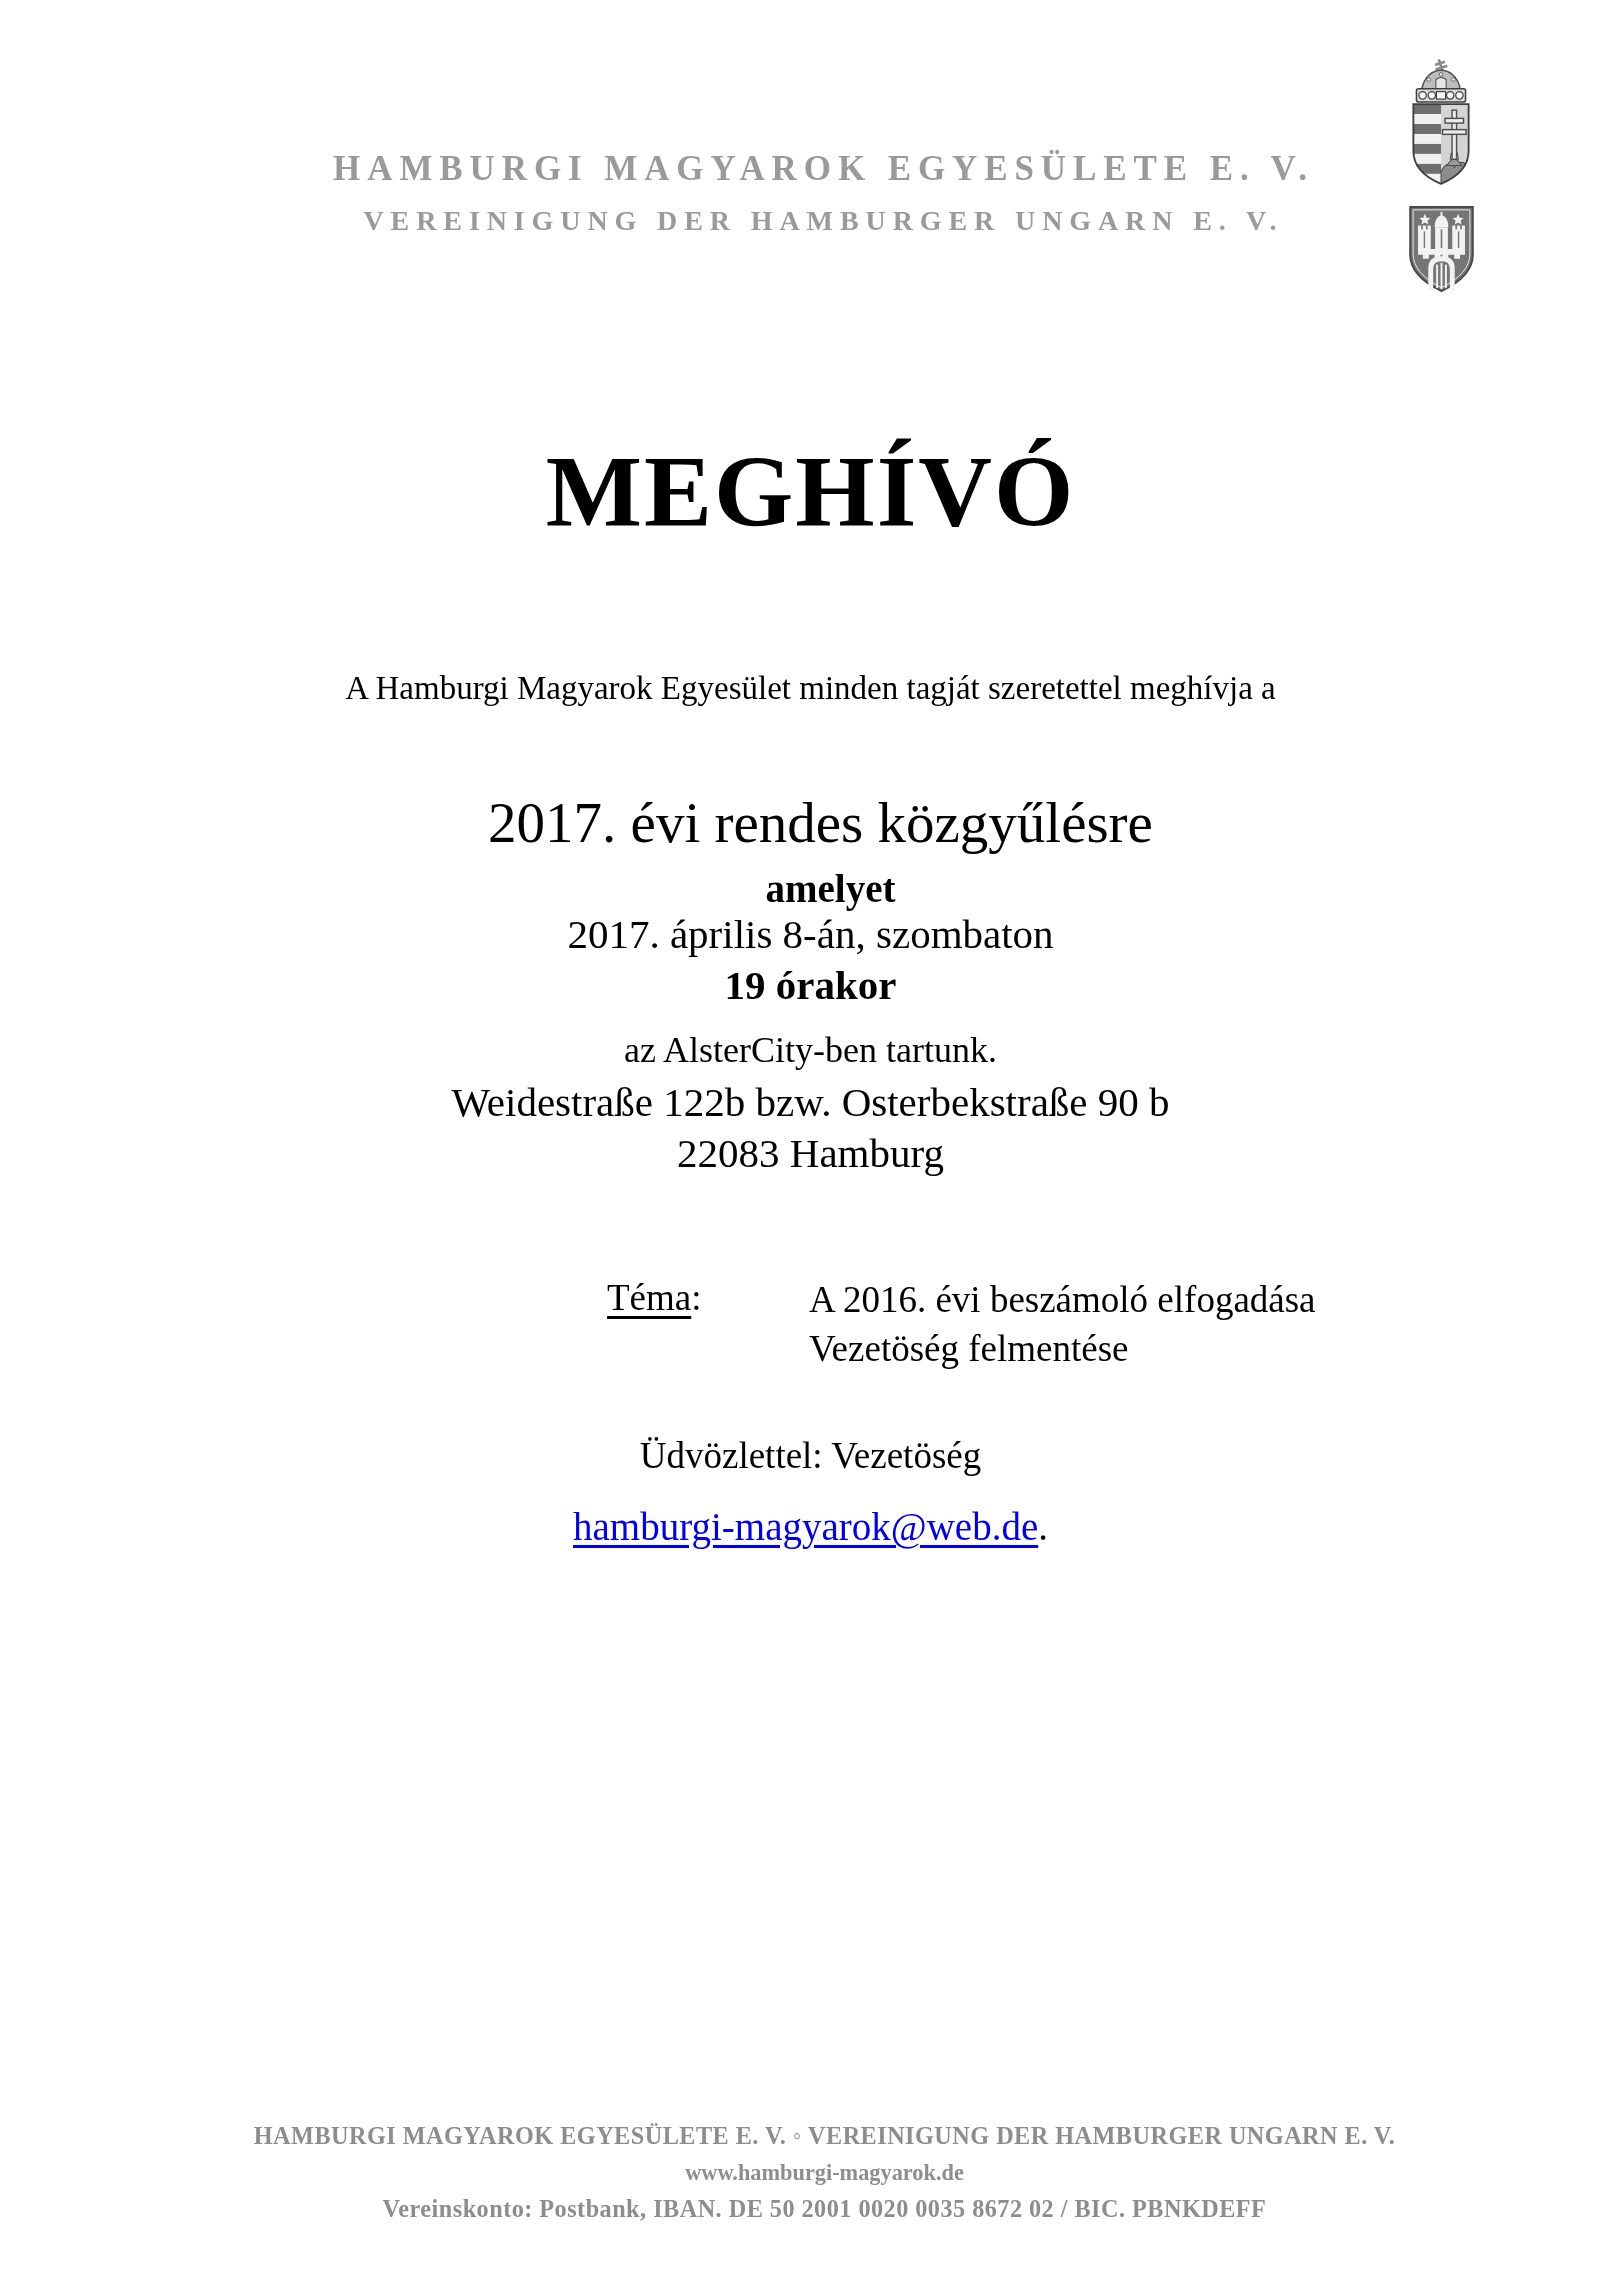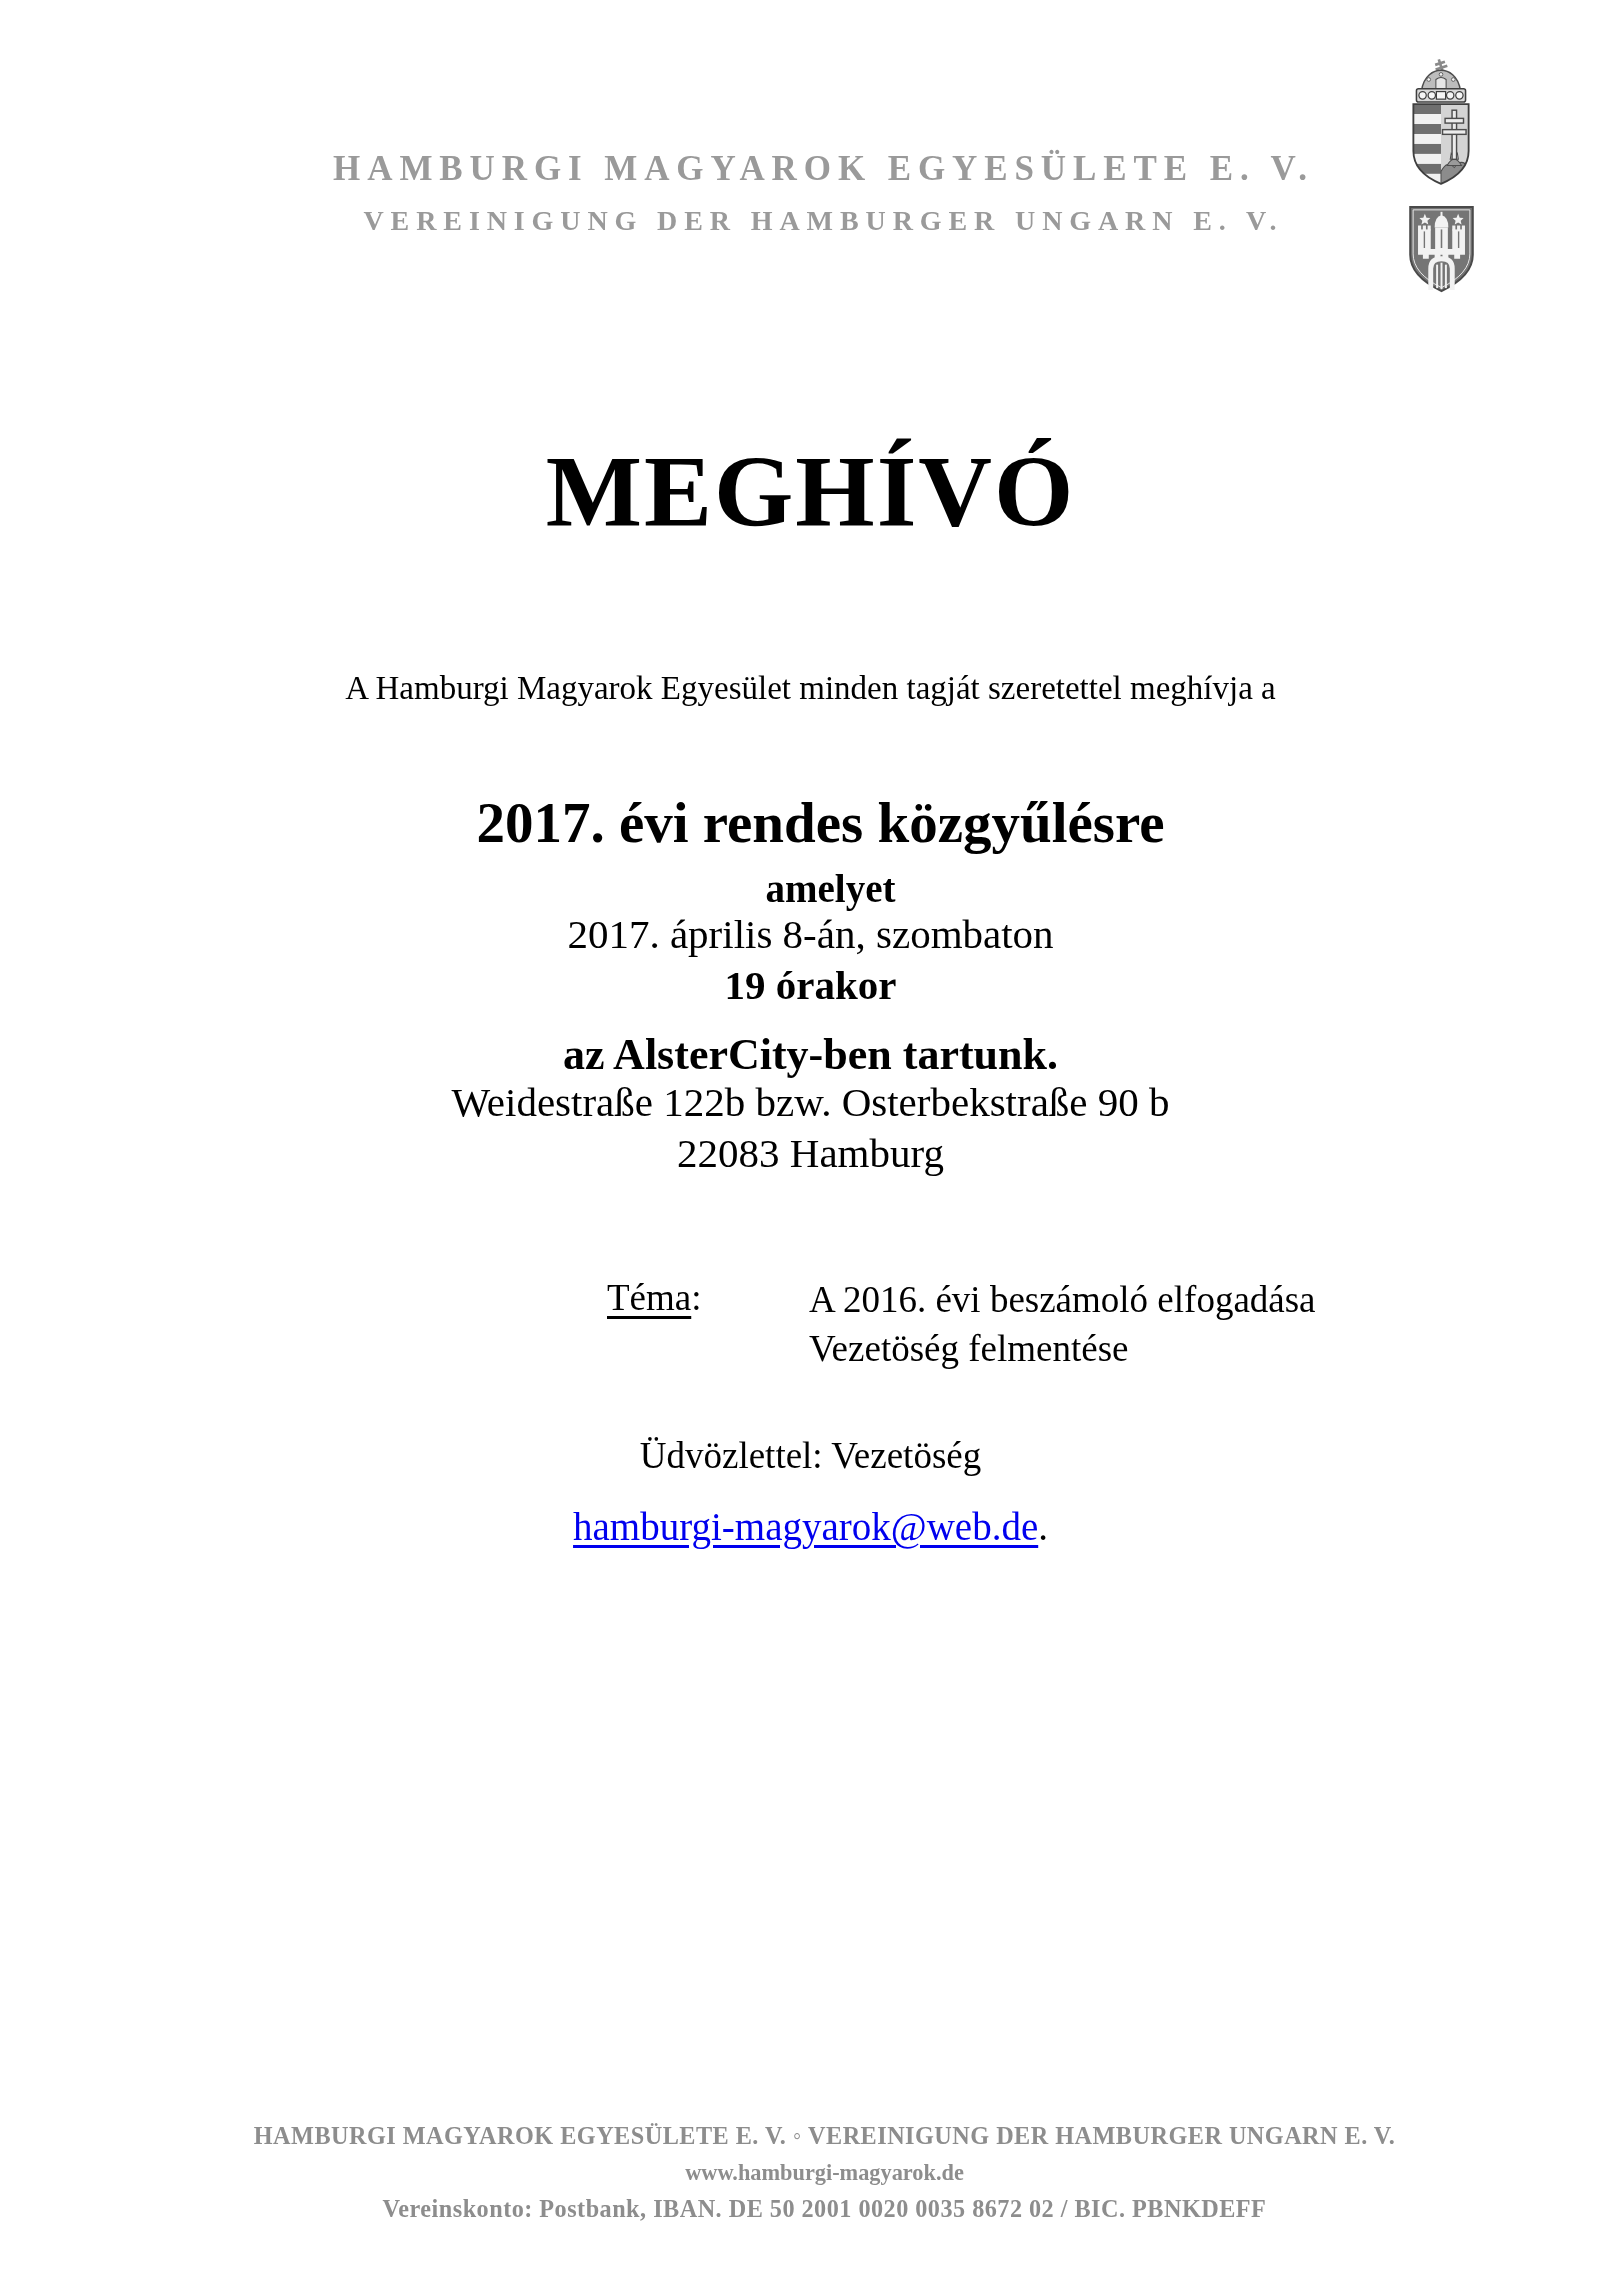--- a/index.html
+++ b/index.html
@@ -25,25 +25,25 @@
   }
   .org-line1{font-size:35px;letter-spacing:6.9px;white-space:nowrap;}
   .org-line2{font-size:28px;letter-spacing:6.9px;white-space:nowrap;margin-top:15.7px;}
   .crest{position:absolute;}
   .crest-hu{left:1274px;top:57px;width:78px;height:133px;}
   .crest-hh{left:1278px;top:204px;width:71px;height:90px;}
   
   .centered{position:absolute;left:0;right:0;text-align:center;}
   .doc-title{top:433px;font-size:102px;font-weight:bold;letter-spacing:2px;}
   .intro{top:670px;font-size:33px;}
-  .event-name{top:790px;font-size:57px;font-weight:bold;padding-left:20px;}
+  .event-name{top:790px;font-size:57px;font-weight:normal;padding-left:20px;}
   .event-connector{top:866px;font-size:39px;font-weight:bold;margin-left:40px;}
   .event-date{top:910px;font-size:41px;font-weight:normal;}
   .event-time{top:961px;font-size:41px;font-weight:bold;}
-  .event-venue{top:1029px;font-size:44px;font-weight:bold;}
+  .event-venue{top:1029px;font-size:36px;font-weight:normal;}
   .event-addr1{top:1078px;font-size:41px;}
   .event-addr2{top:1129px;font-size:41px;}
   .topic-row{
     position:absolute;left:479px;top:1276px;right:0;
     display:flex;align-items:flex-start;
   }
   .topic-label-cell{width:202px;flex:0 0 202px;font-size:37px;}
   .topic-label-text{text-decoration:underline;text-underline-offset:5.9px;}
   .topic-items{font-size:37px;line-height:1.32;text-align:left;}
   .closing{top:1434px;font-size:37px;}

